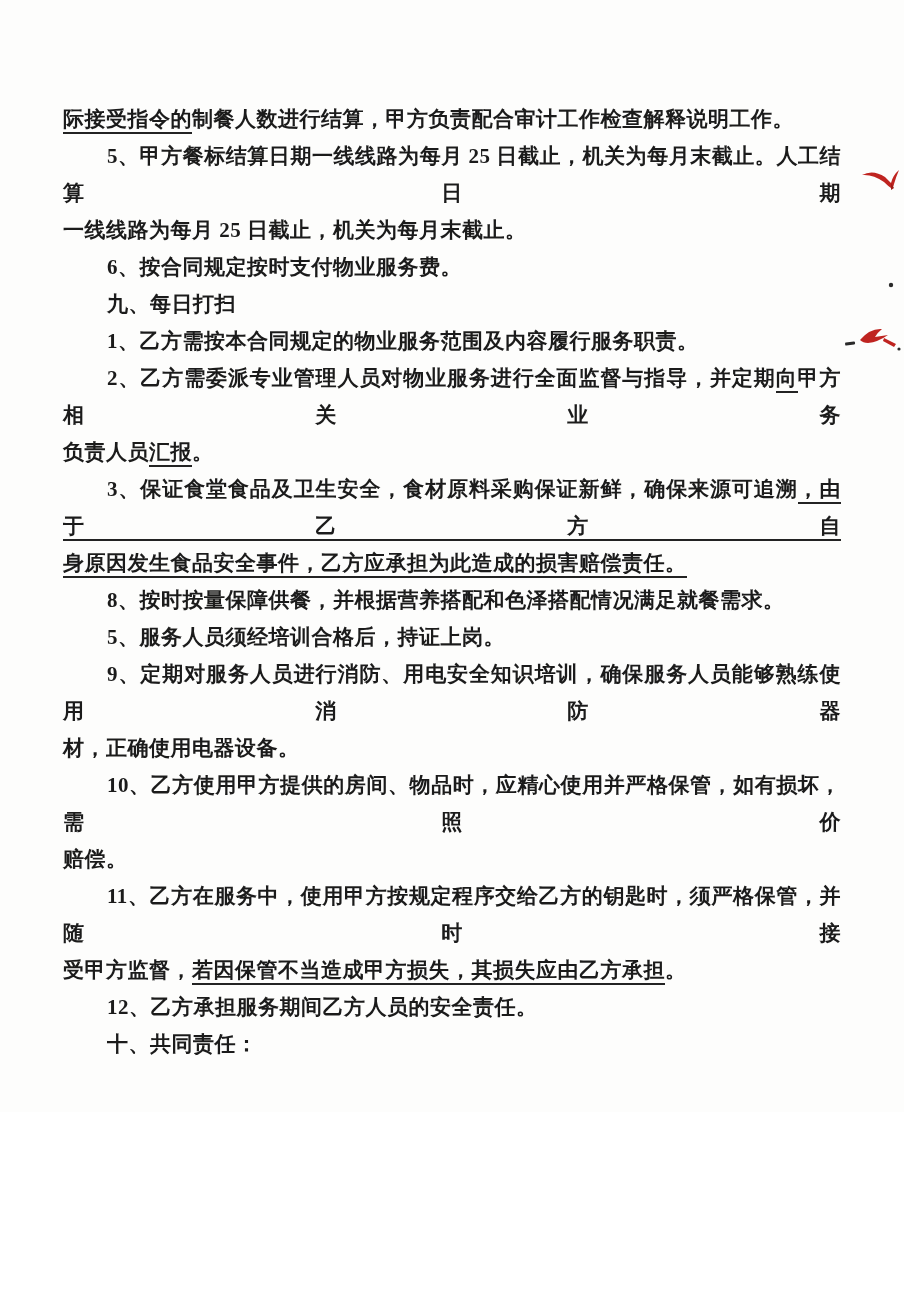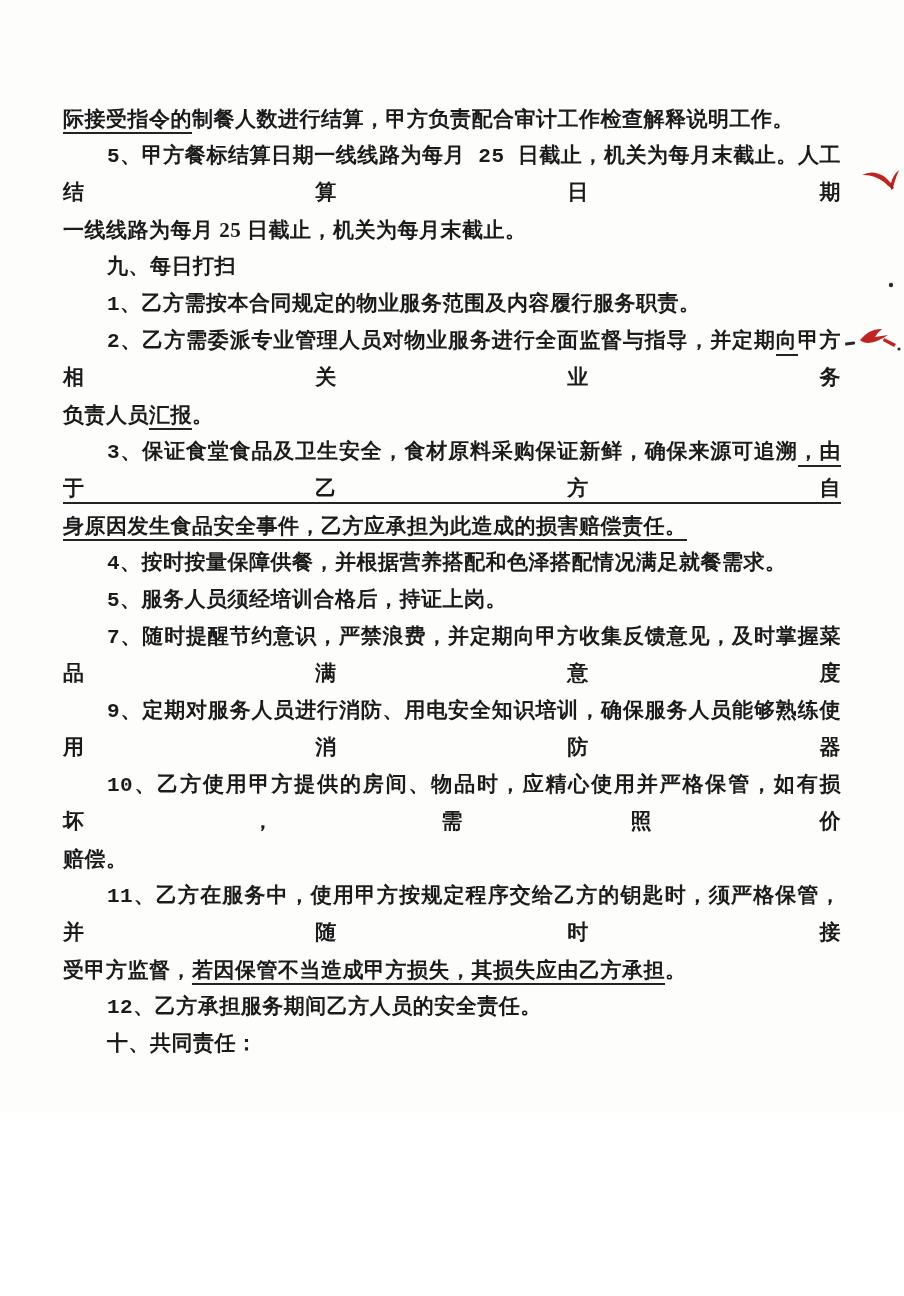--- a/index.html
+++ b/index.html
@@ -14,21 +14,21 @@
   .body-text {
     position:absolute;
     left:63px; top:101px; width:778px;
     font-size:21px;
     line-height:37px;
     font-weight:600;
     letter-spacing:0.5px;
     text-rendering:optimizeLegibility;
   }
   .line { min-height:37px; }
-  .line.indent { text-indent:44px;font-family:Liberation Mono, monospace; }
+  .line.indent { text-indent:44px; }
   .line.fill { text-align:justify; text-align-last:justify; }
   .line.bold { font-weight:900; }
   .u { border-bottom:2px solid #232323; padding-bottom:1px; }
   .page-number {
     position:absolute; top:1230px; left:0; right:0;
     text-align:center;
     font-size:20px; font-weight:700;
     color:#222;
   }
   .mark { position:absolute; pointer-events:none; }
@@ -41,30 +41,31 @@
 </style>
 </head>
 <body>
 
 <div class="page">
 
   <div class="body-text">
       <div class="line"><span class="u">际接受指令的</span><span>制餐人数进行结算，甲方负责配合审计工作检查解释说明工作。</span></div>
       <div class="line indent fill"><span>5、甲方餐标结算日期一线线路为每月 25 日截止，机关为每月末截止。人工结算日期</span></div>
       <div class="line"><span>一线线路为每月 25 日截止，机关为每月末截止。</span></div>
+      <div class="line indent"><span>6、按合同规定按时支付物业服务费。</span></div>
       <div class="line indent bold"><span>九、每日打扫</span></div>
       <div class="line indent"><span>1、乙方需按本合同规定的物业服务范围及内容履行服务职责。</span></div>
       <div class="line indent fill"><span>2、乙方需委派专业管理人员对物业服务进行全面监督与指导，并定期</span><span class="u">向</span><span>甲方相关业务</span></div>
       <div class="line"><span>负责人员</span><span class="u">汇报</span><span>。</span></div>
       <div class="line indent fill"><span>3、保证食堂食品及卫生安全，食材原料采购保证新鲜，确保来源可追溯</span><span class="u">，由于乙方自</span></div>
       <div class="line"><span class="u">身原因发生食品安全事件，乙方应承担为此造成的损害赔偿责任。</span></div>
-      <div class="line indent"><span>4、按时按量保障供餐，并根据营养搭配和色泽搭配情况满足就餐需求。</span></div>
+      <div class="line indent"><span>8、按时按量保障供餐，并根据营养搭配和色泽搭配情况满足就餐需求。</span></div>
       <div class="line indent"><span>5、服务人员须经培训合格后，持证上岗。</span></div>
-      <div class="line indent fill"><span>7、随时提醒节约意识，严禁浪费，并定期向甲方收集反馈意见，及时掌握菜品满意度</span></div>
       <div class="line indent fill"><span>9、定期对服务人员进行消防、用电安全知识培训，确保服务人员能够熟练使用消防器</span></div>
+      <div class="line"><span>材，正确使用电器设备。</span></div>
       <div class="line indent fill"><span>10、乙方使用甲方提供的房间、物品时，应精心使用并严格保管，如有损坏，需照价</span></div>
       <div class="line"><span>赔偿。</span></div>
       <div class="line indent fill"><span>11、乙方在服务中，使用甲方按规定程序交给乙方的钥匙时，须严格保管，并随时接</span></div>
       <div class="line"><span>受甲方监督，</span><span class="u">若因保管不当造成甲方损失，其损失应由乙方承担</span><span>。</span></div>
       <div class="line indent"><span>12、乙方承担服务期间乙方人员的安全责任。</span></div>
       <div class="line indent bold"><span>十、共同责任：</span></div>
     </div>
 
   <div class="page-number">3</div>
 

